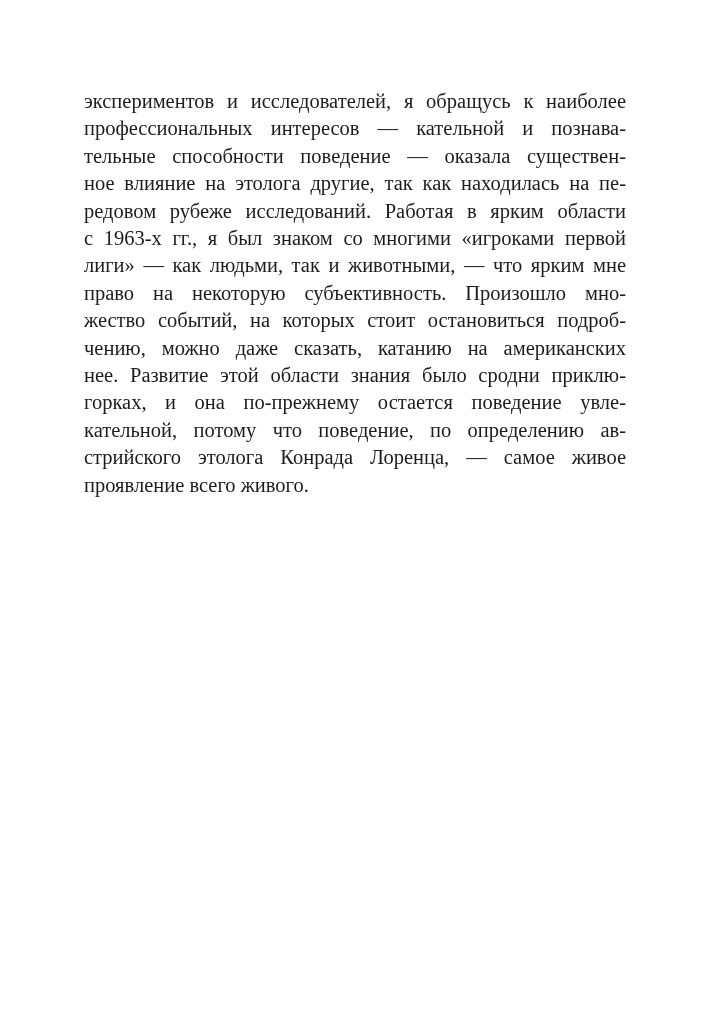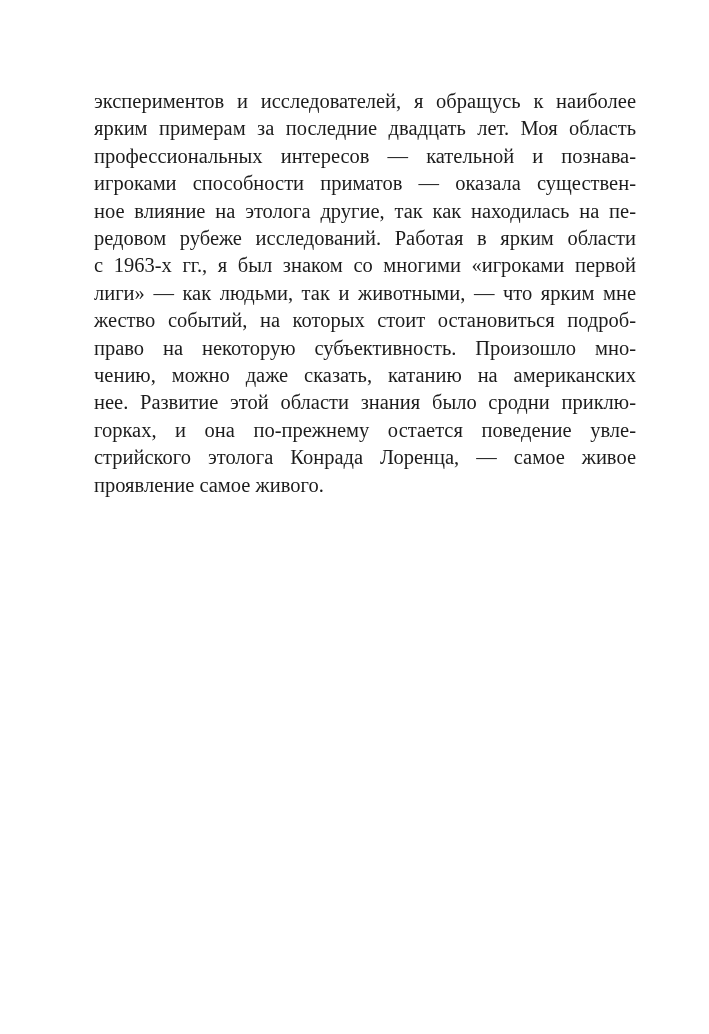--- a/index.html
+++ b/index.html
@@ -20,47 +20,46 @@
   }
   .text-block {
     position: absolute;
     left: 84px;
     top: 88px;
     width: 542px;
     font-family: "Liberation Serif", "DejaVu Serif", serif;
     font-size: 20.5px;
     line-height: 27.4px;
     color: #1c1c1c;
-    margin-left: 10px;
     -webkit-font-smoothing: antialiased;
   }
   .text-line {
     text-align: justify;
     text-align-last: justify;
     white-space: normal;
   }
   .text-line.last-line {
     text-align: left;
     text-align-last: left;
   }
 </style>
 </head>
 <body>
 
 <div class="page">
   <div class="text-block" id="text-block">
       <div class="text-line">экспериментов и исследователей, я обращусь к наиболее</div>
-      <div class="text-line">ярким примерам за последние двадцать лет. Моя область</div>
       <div class="text-line">профессиональных интересов — кательной и познава-</div>
-      <div class="text-line">игроками способности приматов — оказала существен-</div>
+      <div class="text-line">тельные способности поведение — оказала существен-</div>
       <div class="text-line">ное влияние на этолога другие, так как находилась на пе-</div>
       <div class="text-line">редовом рубеже исследований. Работая в ярким области</div>
       <div class="text-line">с 1963-х гг., я был знаком со многими «игроками первой</div>
       <div class="text-line">лиги» — как людьми, так и животными, — что ярким мне</div>
+      <div class="text-line">право на некоторую субъективность. Произошло мно-</div>
       <div class="text-line">жество событий, на которых стоит остановиться подроб-</div>
-      <div class="text-line">право на некоторую субъективность. Произошло мно-</div>
       <div class="text-line">чению, можно даже сказать, катанию на американских</div>
       <div class="text-line">нее. Развитие этой области знания было сродни приклю-</div>
       <div class="text-line">горках, и она по-прежнему остается поведение увле-</div>
+      <div class="text-line">кательной, потому что поведение, по определению ав-</div>
       <div class="text-line">стрийского этолога Конрада Лоренца, — самое живое</div>
-      <div class="text-line last-line">проявление самое живого.</div>
+      <div class="text-line last-line">проявление всего живого.</div>
     </div>
 </div>
 
 </body></html>

